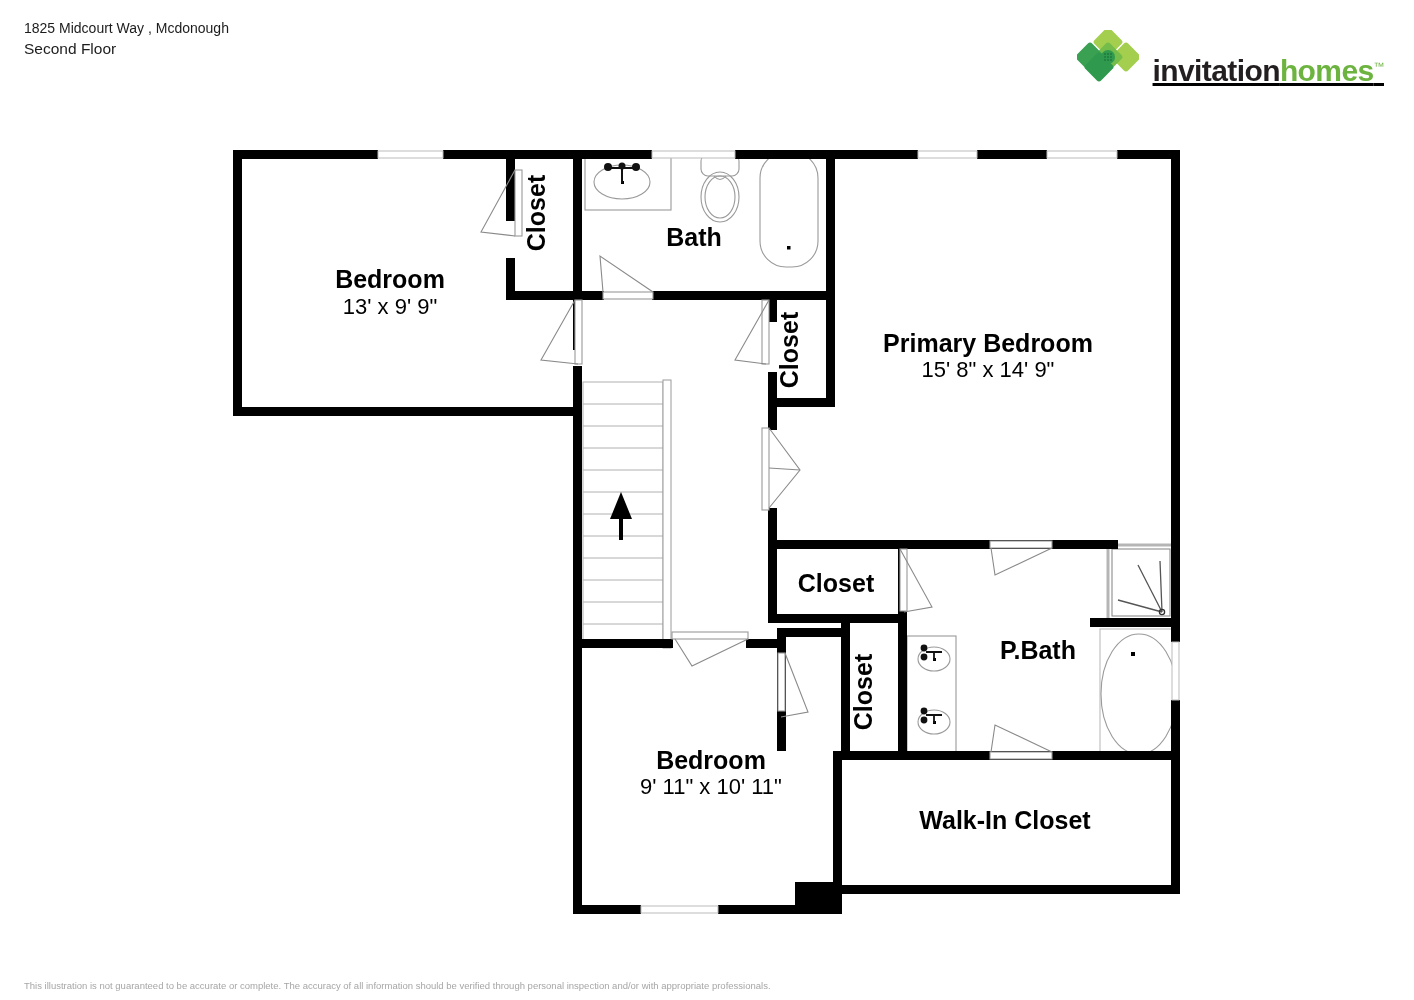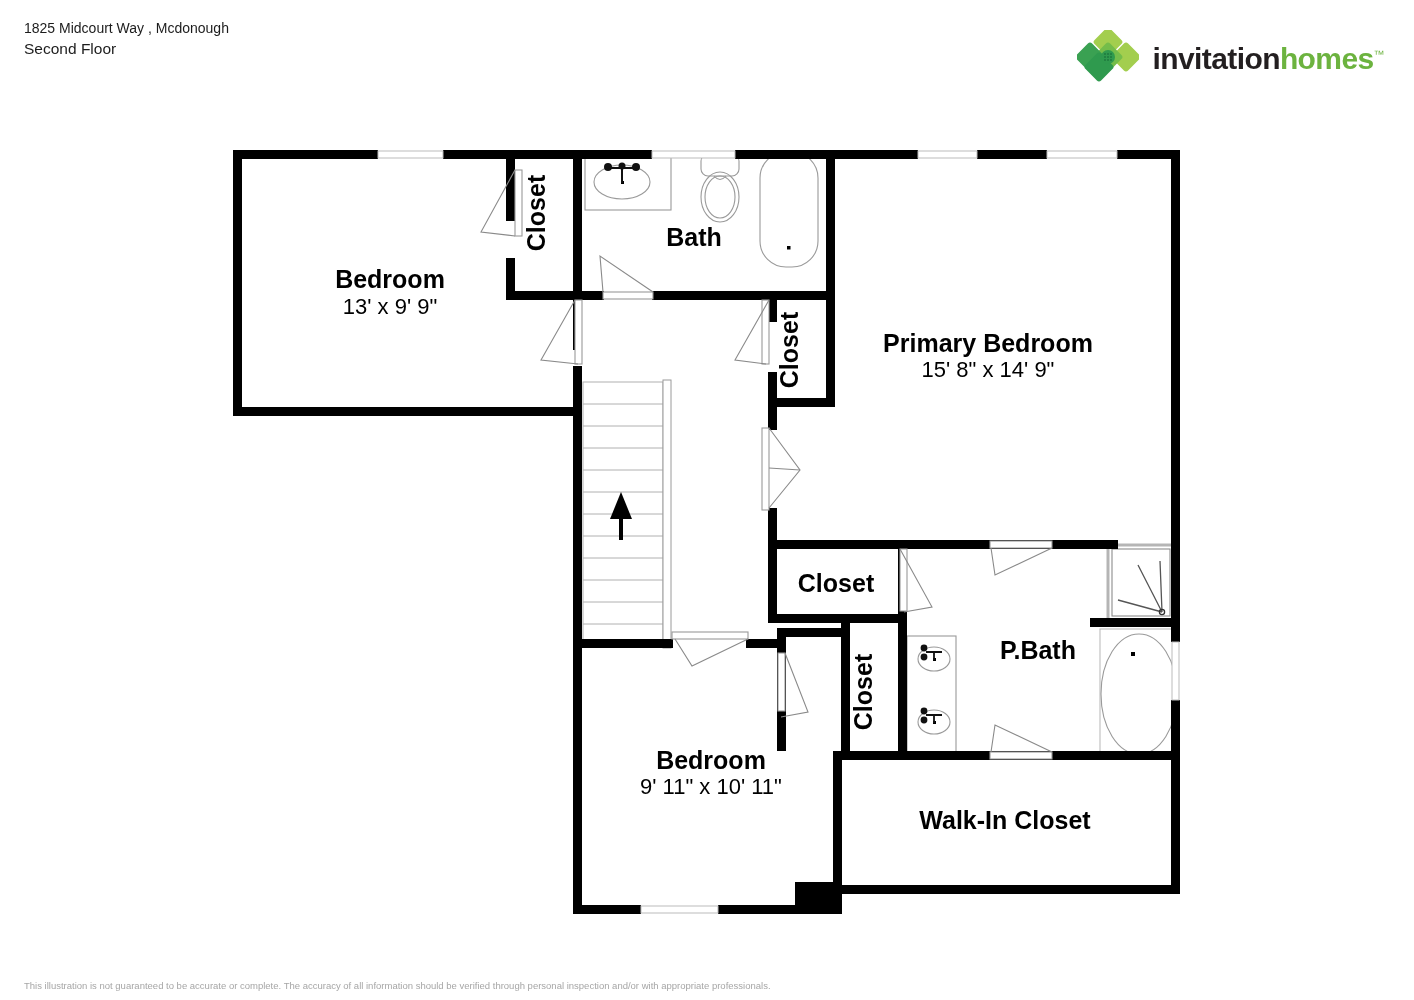--- a/index.html
+++ b/index.html
@@ -29,22 +29,23 @@
   .header .floor {
     font-size: 15.5px;
     color: #1c1c1c;
     white-space: nowrap;
   }
   .logo {
     position: absolute;
     right: 30px;
     top: 30px;
     display: flex;
-    align-items: center;
+    align-items: flex-end;
     gap: 14px;
+    text-decoration: underline;
   }
   .logo-mark {
     width: 62px;
     height: 58px;
   }
   .logo-text {
     font-size: 30px;
     font-weight: bold;
     letter-spacing: -0.6px;
     white-space: nowrap;

